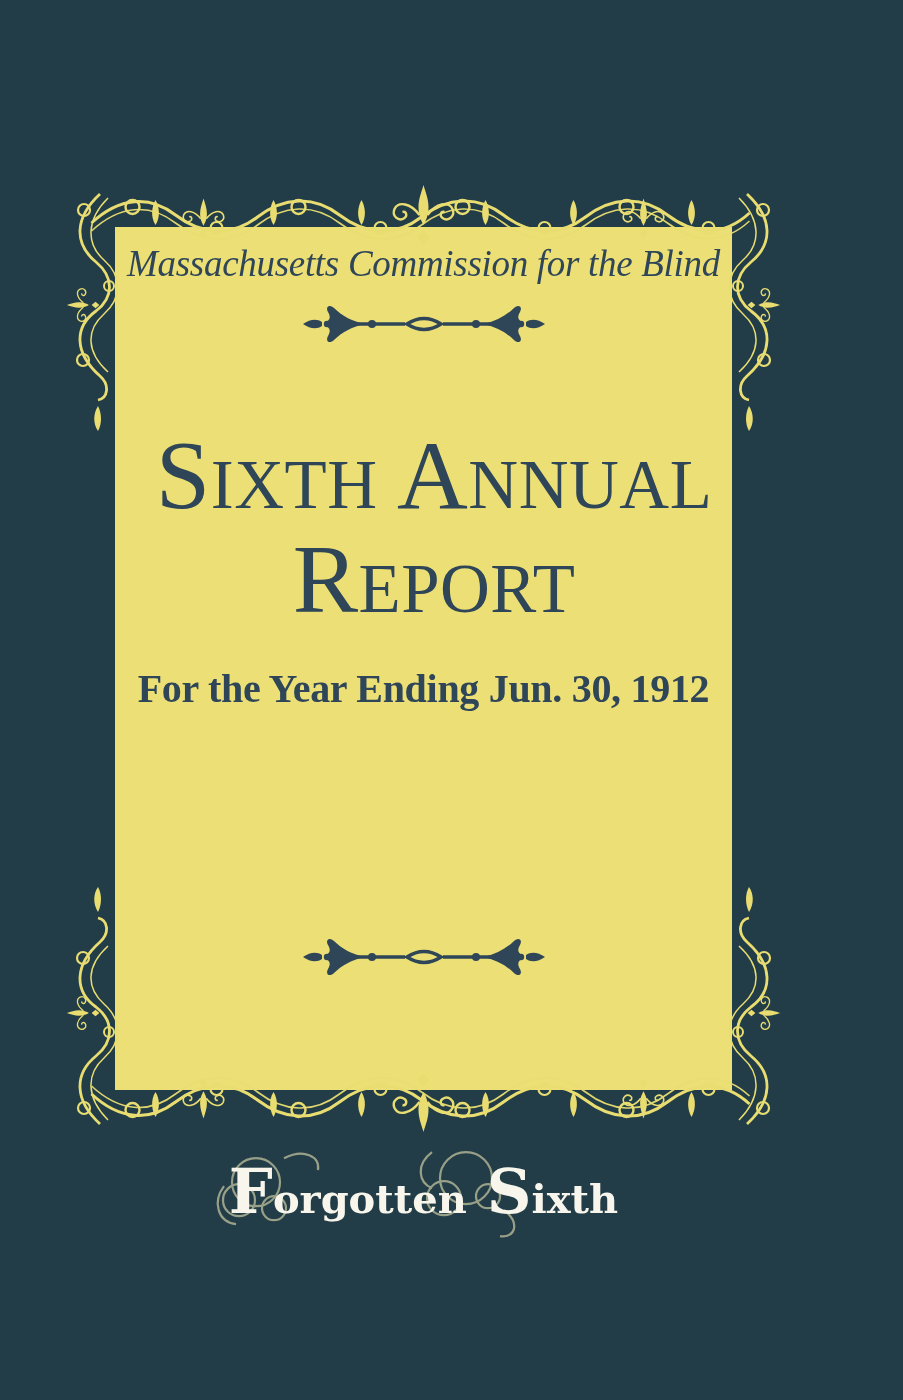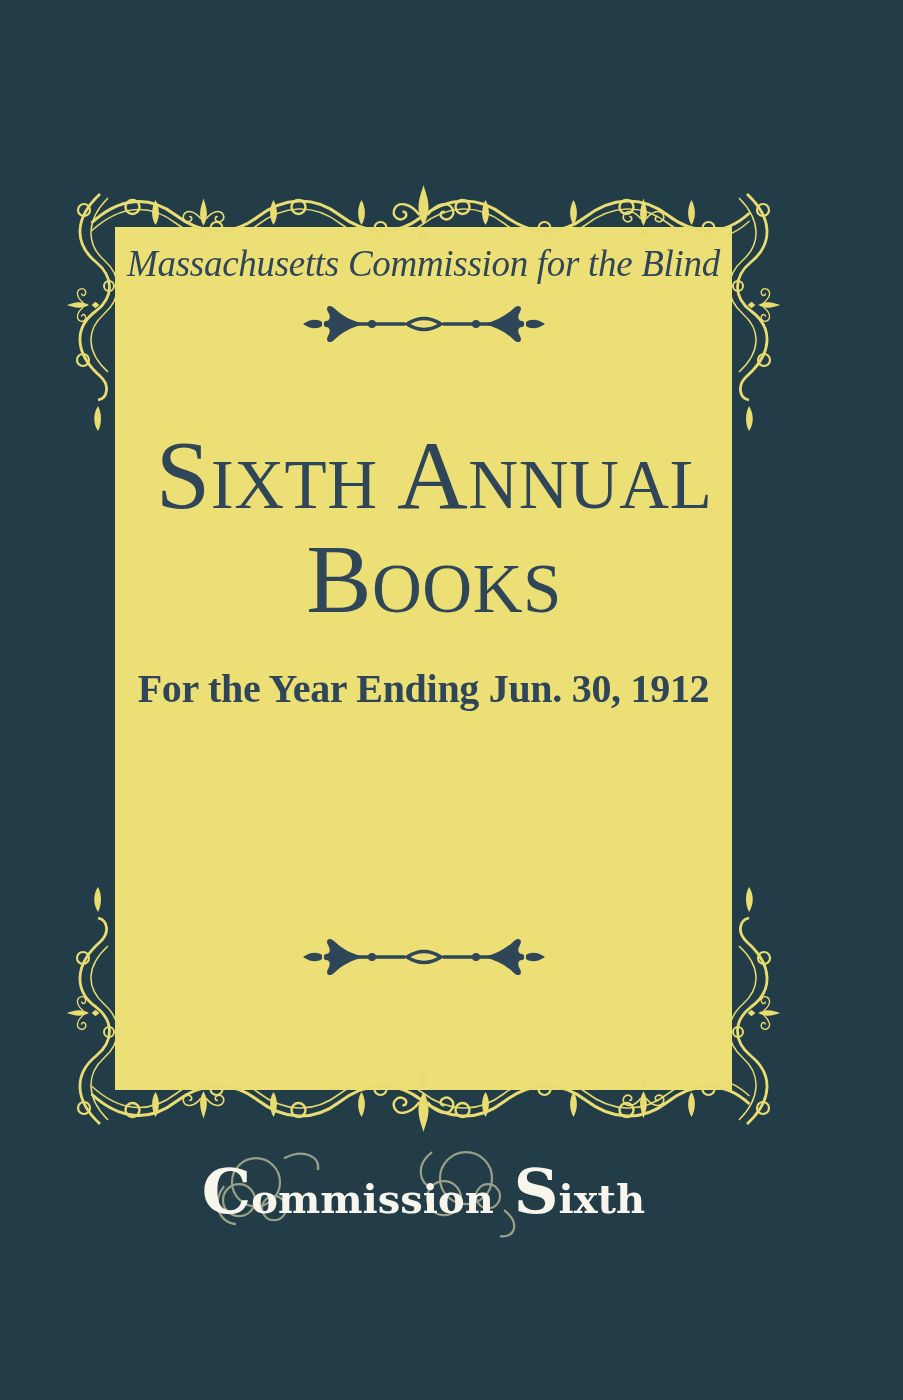--- a/index.html
+++ b/index.html
@@ -64,21 +64,21 @@
 <div class="cover">
 
   <div class="panel">
 
     <div class="panel-text author">Massachusetts Commission for the Blind</div>
 
     <svg class="divider divider-1" width="260" height="46" viewBox="-130 -23 260 46" aria-hidden="true">
       <use href="#divider"></use>
     </svg>
 
-    <h1 class="panel-text title"><span>Sixth Annual</span><br><span>Books</span></h1>
+    <h1 class="panel-text title"><span>Sixth Annual</span><br><span>Report</span></h1>
 
     <div class="panel-text subtitle">For the Year Ending Jun. 30, 1912</div>
 
     <svg class="divider divider-2" width="260" height="46" viewBox="-130 -23 260 46" aria-hidden="true">
       <use href="#divider"></use>
     </svg>
   </div>
 
   <svg class="frame-svg" viewBox="0 0 903 1400" aria-hidden="true">
     <defs>
@@ -166,18 +166,18 @@
         <path d="M-200,-6 C-212,10 -206,30 -188,32"></path>
         <path d="M-140,-34 C-120,-44 -104,-36 -106,-22"></path>
         <circle r="26" cx="42" cy="-14"></circle>
         <circle r="17" cx="20" cy="6"></circle>
         <circle r="12" cx="64" cy="4"></circle>
         <path d="M8,-40 C-8,-28 -6,-10 8,-4"></path>
         <path d="M80,18 C96,30 92,46 76,44"></path>
       </g>
     </svg>
     <div class="logo-words">
-      <span class="logo-word">Commission</span>
+      <span class="logo-word">Forgotten</span>
       <span class="logo-word">Sixth</span>
     </div>
   </div>
 
 </div>
 
 </body></html>

